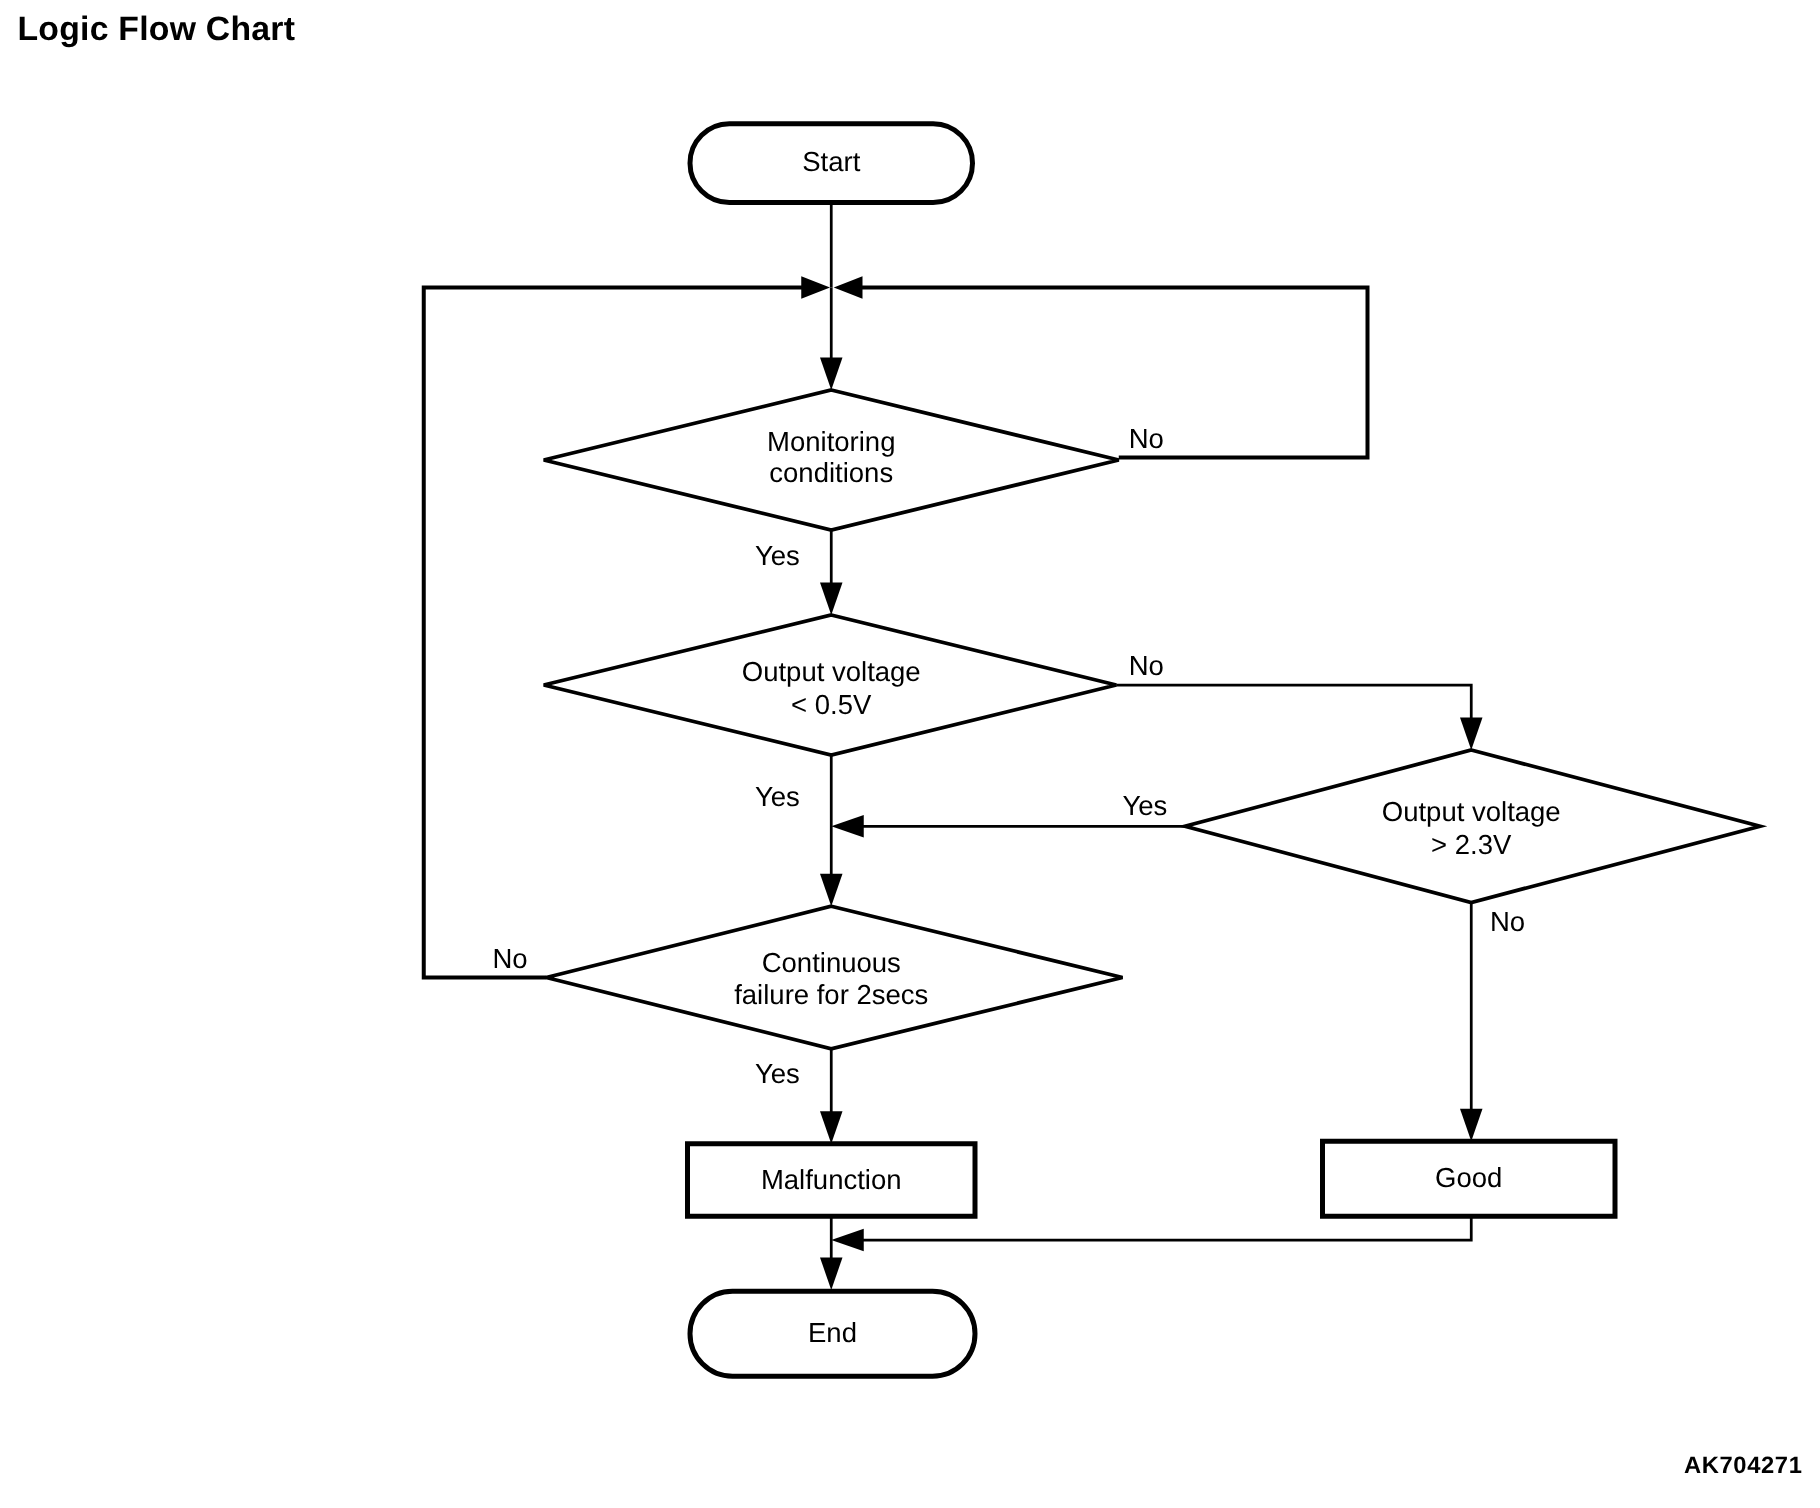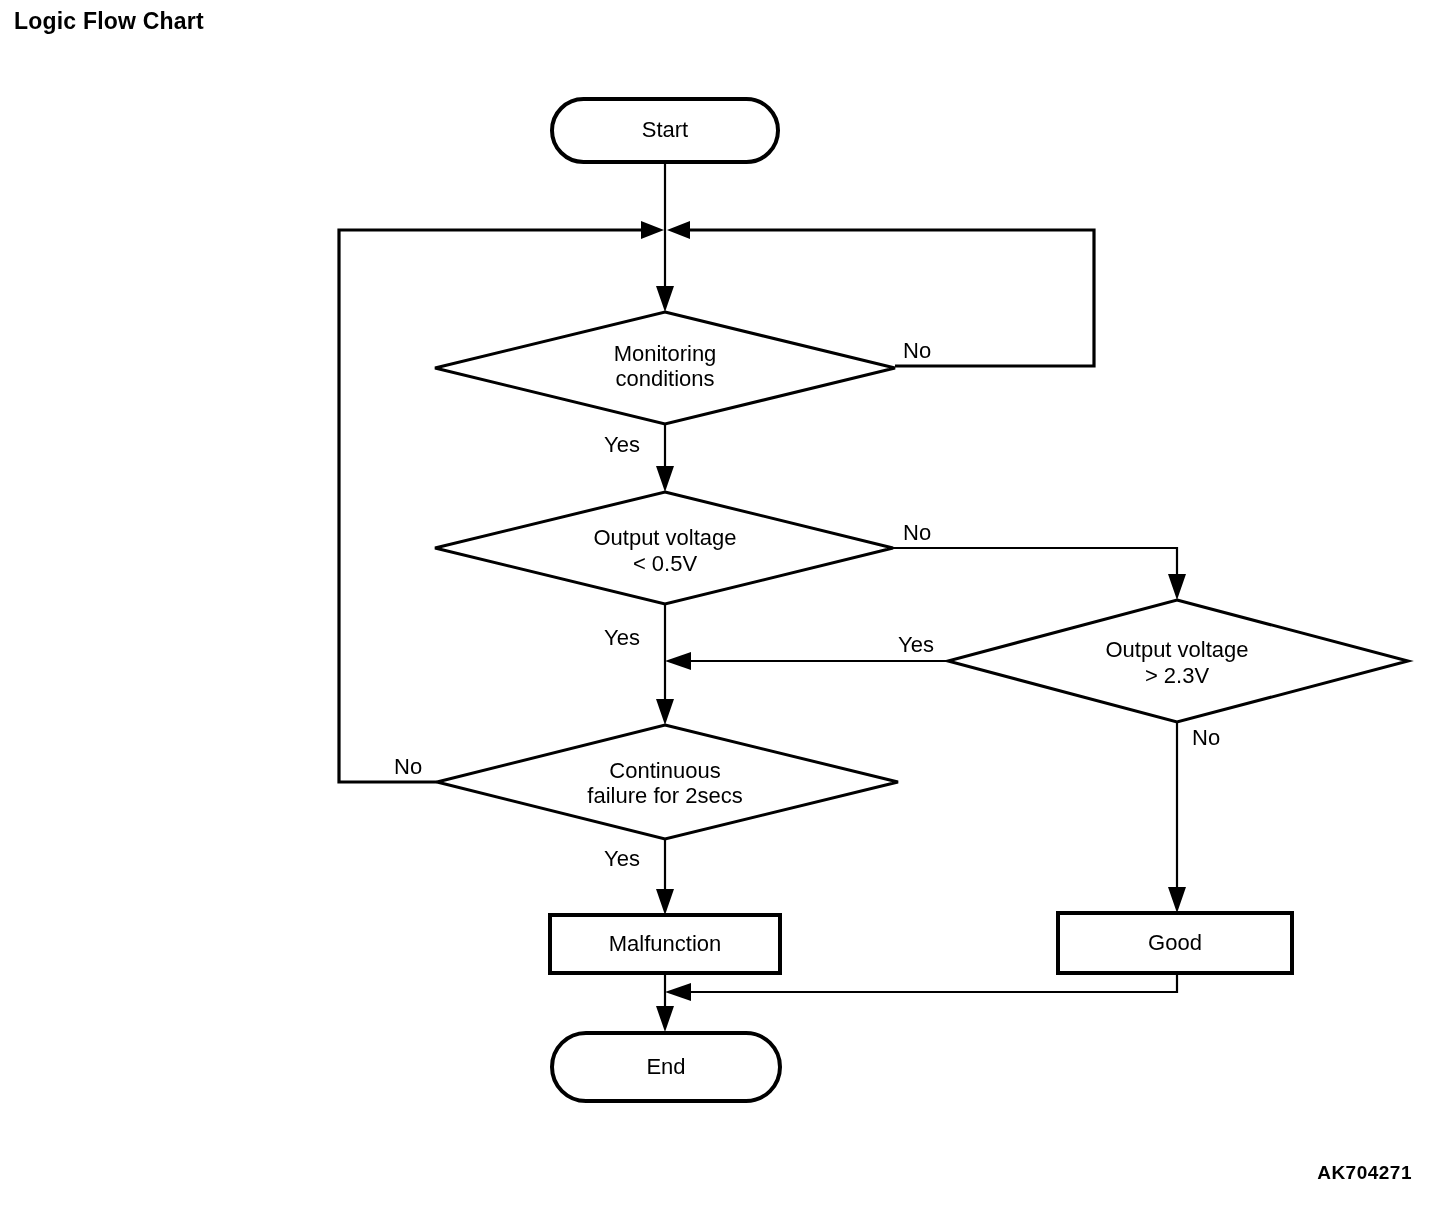--- a/index.html
+++ b/index.html
@@ -12,35 +12,35 @@
     height: 1206px;
     position: relative;
     font-family: "Liberation Sans", sans-serif;
     color: #000000;
     overflow: hidden;
   }
   #page-title {
     position: absolute;
     left: 14px;
     top: 8px;
-    font-size: 23px;
+    font-size: 27px;
     font-weight: bold;
     letter-spacing: 0.2px;
     white-space: nowrap;
   }
   #diagram-surface {
     position: absolute;
     left: 0;
     top: 0;
     width: 1456px;
     height: 1006px;
   }
   #figure-code {
     position: absolute;
-    right: 44px;
+    right: 14px;
     bottom: 22px;
     font-size: 19px;
     font-weight: bold;
     letter-spacing: 0.5px;
   }
   svg { display: block; }
   .node-shape {
     fill: #ffffff;
     stroke: #000000;
   }

